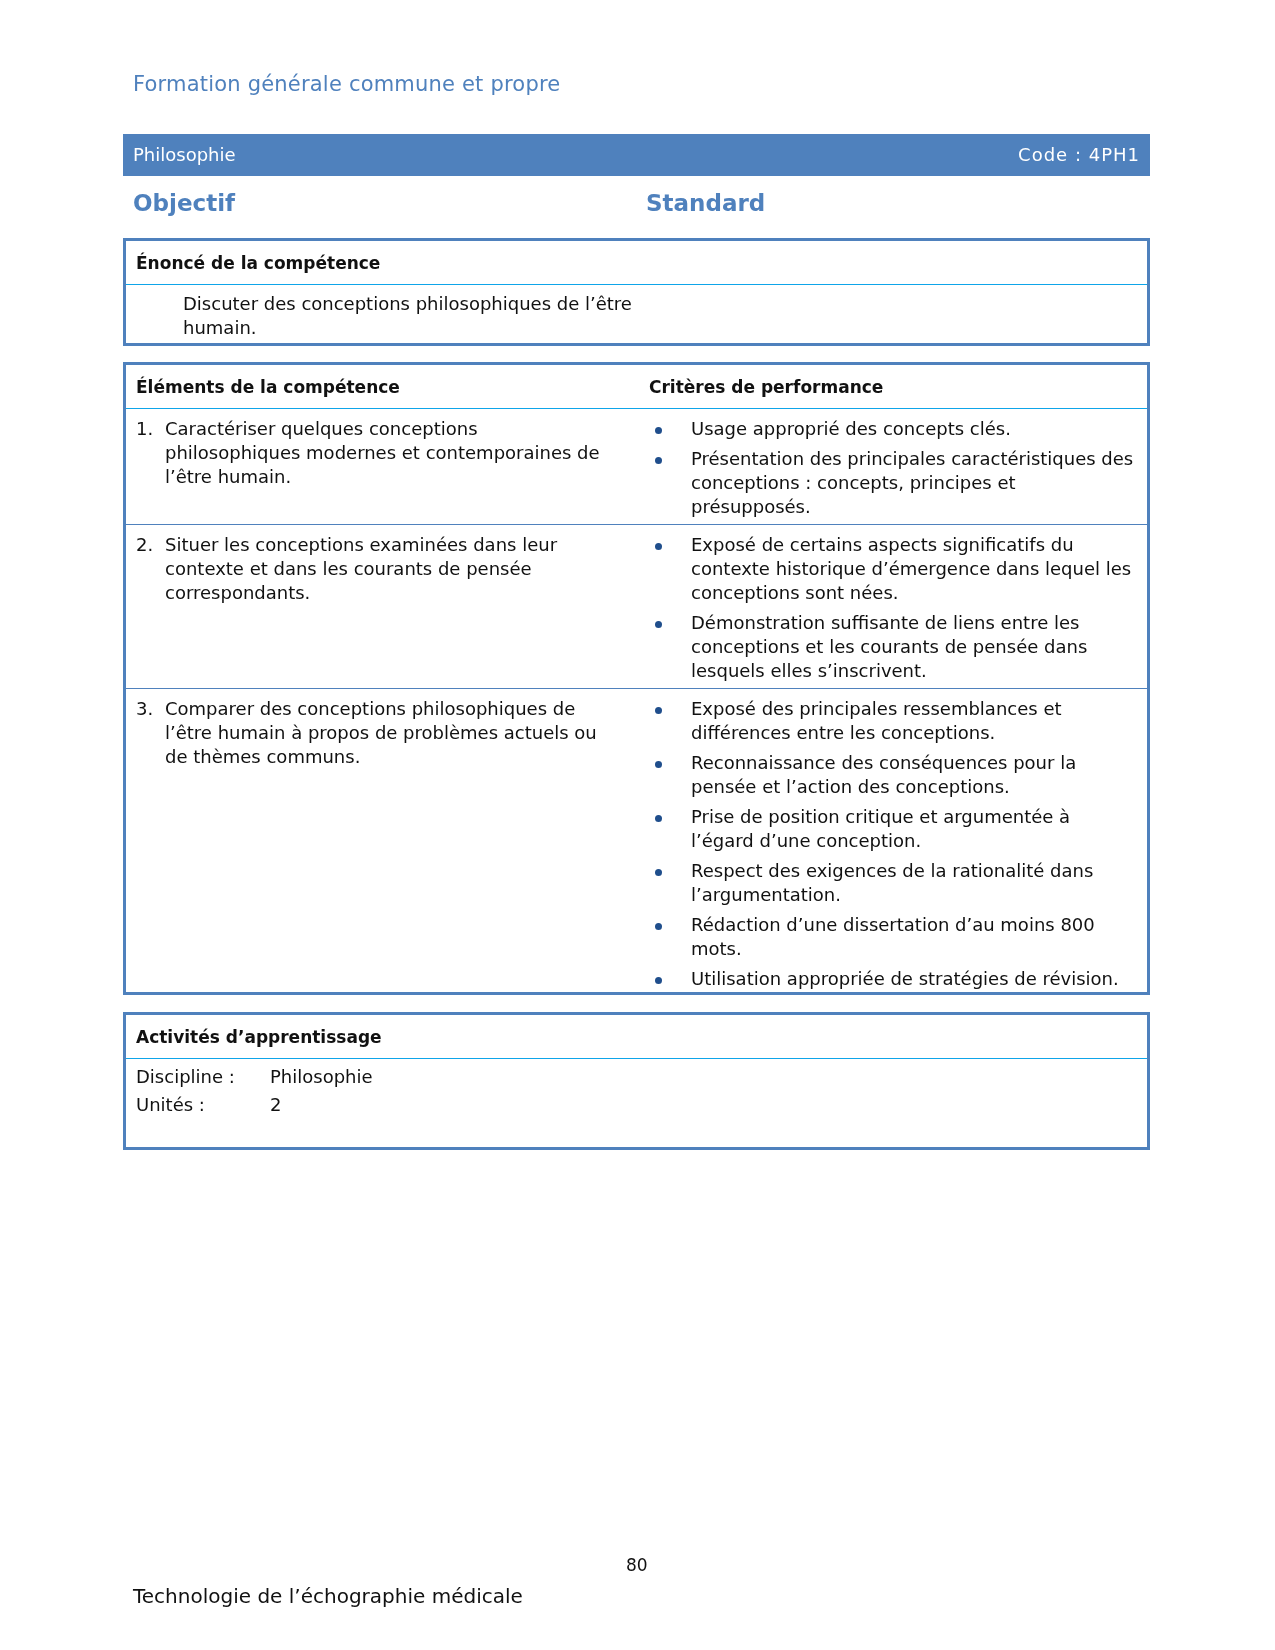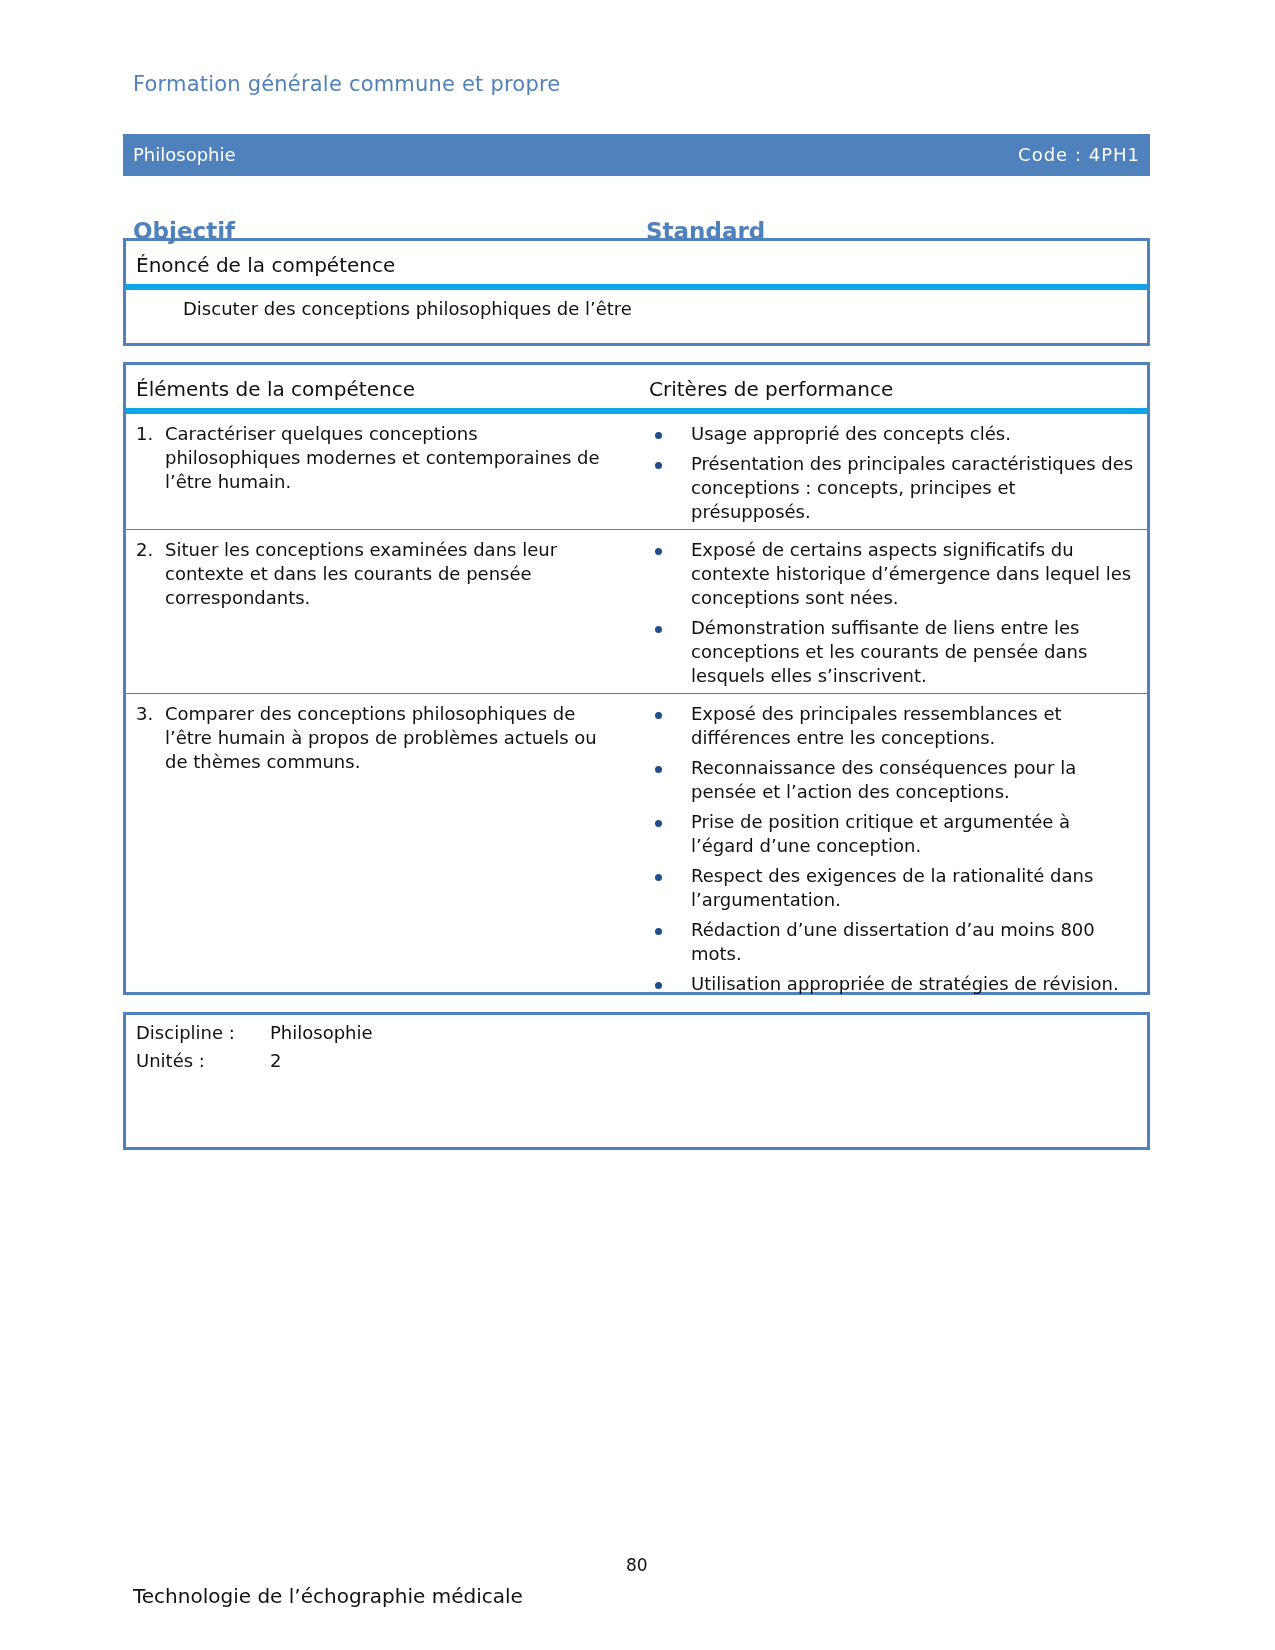--- a/index.html
+++ b/index.html
@@ -2,23 +2,23 @@
 <html><head>
 <meta charset="utf-8">
 <style>
   html, body { margin:0; padding:0; background:#fff; }
   body { width:1275px; height:1650px; position:relative; font-family:"DejaVu Sans", sans-serif; color:#111; }
   .abs { position:absolute; }
   .section-title { left:133px; top:72px; font-size:21px; color:#4f81bd; letter-spacing:0.2px; }
   .course-bar { left:123px; top:134px; width:1027px; height:42px; background:#4f81bd; color:#fff; font-size:18px; }
   .course-bar .l { position:absolute; left:10px; top:10px; }
   .course-bar .r { position:absolute; right:10px; top:10px; letter-spacing:1px; }
-  .col-head { top:190px; font-size:23px; font-weight:bold; color:#4f81bd;margin-top:28px; }
+  .col-head { top:190px; font-size:23px; font-weight:bold; color:#4f81bd; }
   .box { left:123px; width:1021px; border:3px solid #4f81bd; box-sizing:content-box; }
-  .box .hdr { height:43px; border-bottom:6px solid #0ea5e9; position:relative; font-weight:normal; font-size:20px; }
+  .box .hdr { height:43px; border-bottom:1px solid #0ea5e9; position:relative; font-weight:bold; font-size:17px; }
   .box .hdr span { position:absolute; top:12px; }
   .t { font-size:18px; line-height:24px; }
   .row { position:relative; border-bottom:1px solid #4f81bd; }
   .row:last-child { border-bottom:none; }
   .elem { position:absolute; left:10px; width:470px; top:8px; }
   .elem .num { position:absolute; left:0; top:0; }
   .elem .txt { margin-left:29px; }
   .crit { position:absolute; left:527px; top:8px; width:485px; }
   .crit .item { position:relative; padding-left:38px; margin-bottom:6px; }
   .crit .bullet { position:absolute; left:2px; top:10px; width:7px; height:7px; border-radius:50%; background:#1f4e8c; }
@@ -39,20 +39,21 @@
 
 <div class="abs col-head" style="left:133px;">Objectif</div>
 <div class="abs col-head" style="left:646px;">Standard</div>
 
 <div class="abs box" style="top:238px; height:102px;">
   <div class="hdr">
     <span style="left:10px;">Énoncé de la compétence</span>
   </div>
   <div class="t" style="padding:7px 10px;margin-left:47px;">
     <div>Discuter des conceptions philosophiques de l’être</div>
+    <div>humain.</div>
   </div>
 </div>
 
 <div class="abs box" style="top:362px; height:627px;">
   <div class="hdr">
     <span style="left:10px;">Éléments de la compétence</span>
     <span style="left:523px;">Critères de performance</span>
   </div>
 
   <div class="row t" style="height:115px;">
@@ -87,20 +88,23 @@
       <div class="item"><span class="bullet"></span><span>Reconnaissance des conséquences pour la pensée et l’action des conceptions.</span></div>
       <div class="item"><span class="bullet"></span><span>Prise de position critique et argumentée à l’égard d’une conception.</span></div>
       <div class="item"><span class="bullet"></span><span>Respect des exigences de la rationalité dans l’argumentation.</span></div>
       <div class="item"><span class="bullet"></span><span>Rédaction d’une dissertation d’au moins 800 mots.</span></div>
       <div class="item"><span class="bullet"></span><span>Utilisation appropriée de stratégies de révision.</span></div>
     </div>
   </div>
 </div>
 
 <div class="abs box" style="top:1012px; height:132px;">
+  <div class="hdr">
+    <span style="left:10px;">Activités d’apprentissage</span>
+  </div>
   <div class="t" style="padding:4px 10px; line-height:28px;">
     <div class="kv">
         <span class="k">Discipline :</span>
         <span>Philosophie</span>
       </div>
     <div class="kv">
         <span class="k">Unités :</span>
         <span>2</span>
       </div>
   </div>

